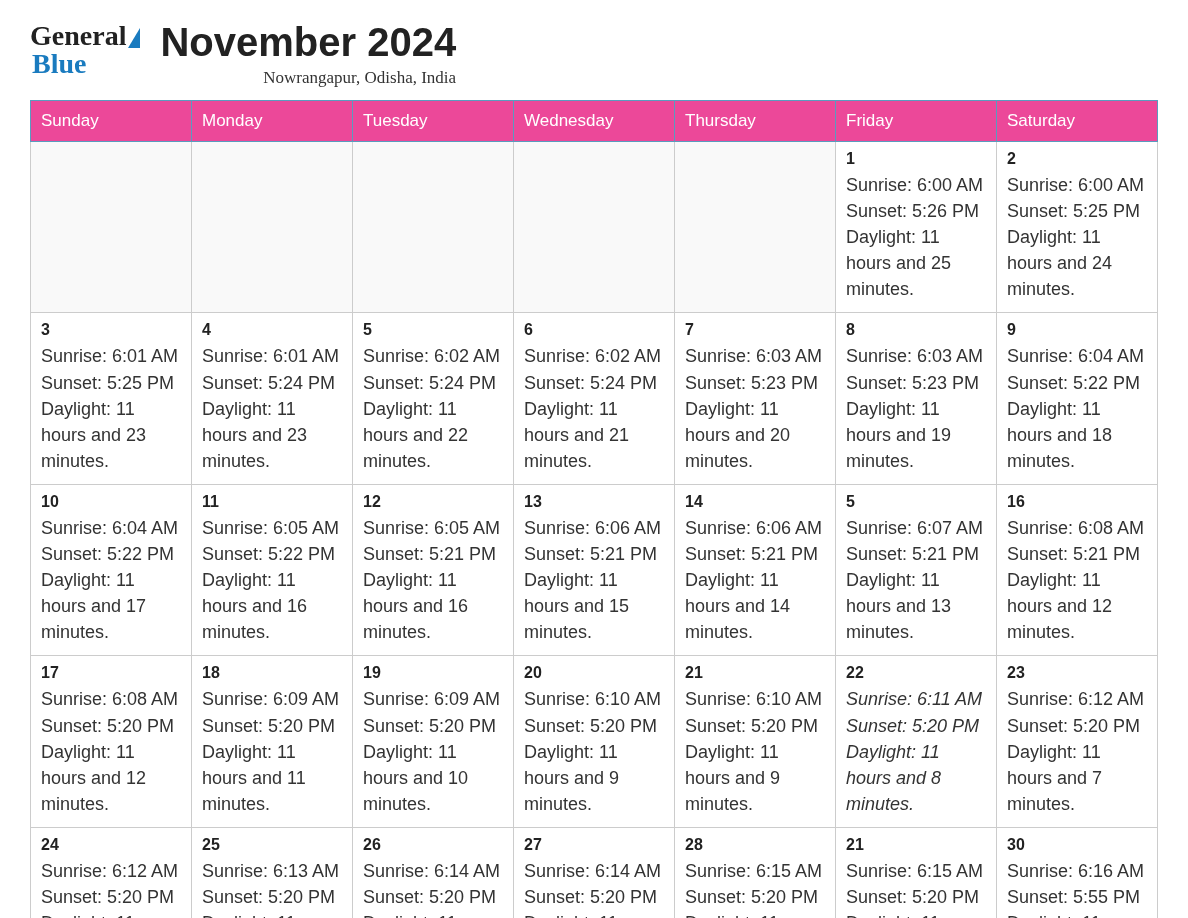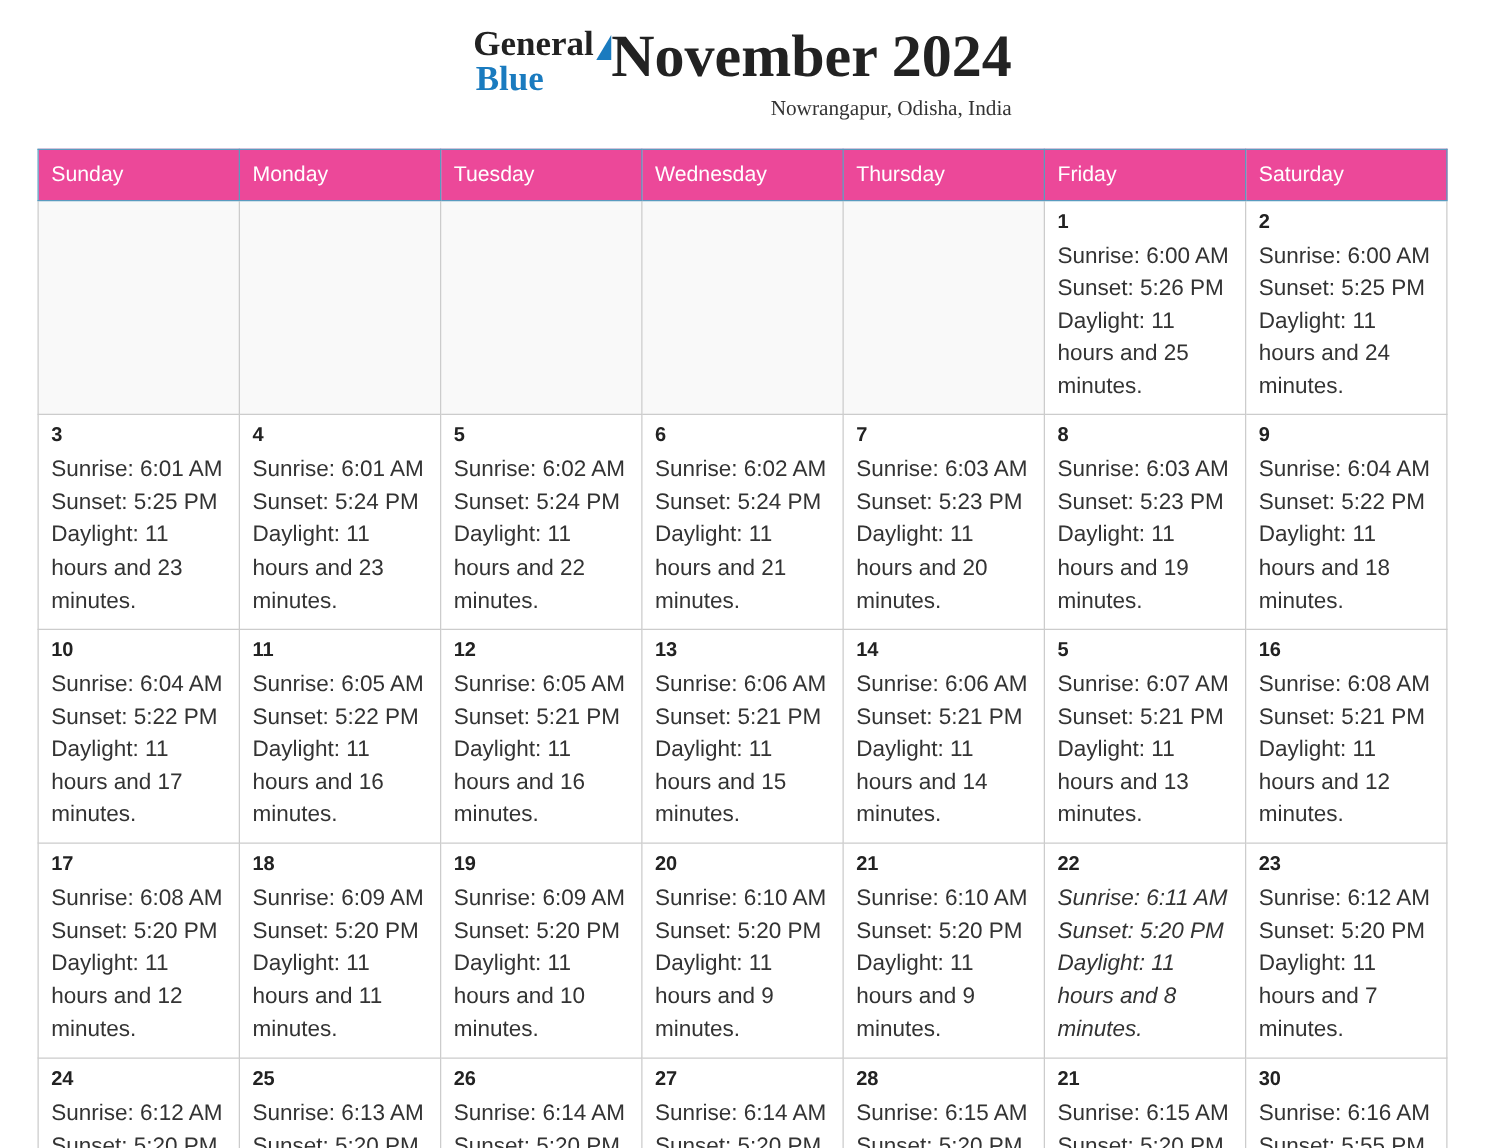--- a/index.html
+++ b/index.html
@@ -5,23 +5,24 @@
     * { margin: 0; padding: 0; box-sizing: border-box; }
     body {
       background: #fff;
       font-family: Arial, sans-serif;
       width: 1188px;
       min-height: 918px;
       padding: 20px 30px;
     }
     .header {
       display: flex;
-      justify-content: center;
+      justify-content: flex-start;
       align-items: flex-start;
-      margin-bottom: 22px;
+      margin-bottom: 12px;
+      gap: 20px;
     }
     .logo-general {
       font-size: 28px;
       font-weight: bold;
       color: #222;
       font-family: Georgia, serif;
     }
     .logo-blue {
       font-size: 28px;
       font-weight: bold;
@@ -34,24 +35,24 @@
       border-left: 12px solid transparent;
       border-bottom: 20px solid #1a7bbf;
       display: inline-block;
       margin-bottom: 4px;
       margin-left: 2px;
     }
     .title-block {
       text-align: right;
     }
     .month-title {
-      font-size: 48px;
+      font-size: 40px;
       font-weight: bold;
       color: #222;
-      font-family: Liberation Serif, serif;
+      font-family: Liberation Sans, sans-serif;
       line-height: 1.1;
     }
     .location-title {
       font-size: 17px;
       color: #333;
       font-family: Georgia, serif;
       margin-top: 4px;
     }
     .calendar {
       width: 100%;

